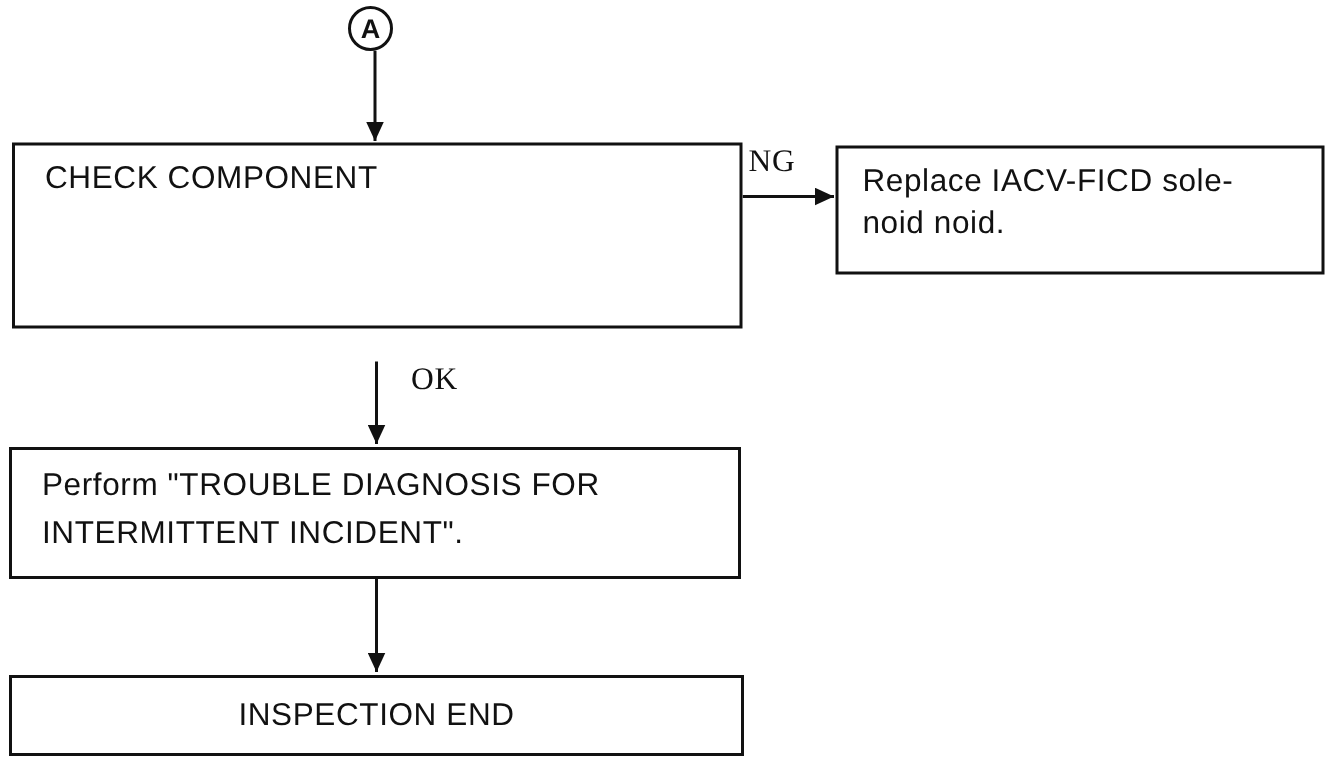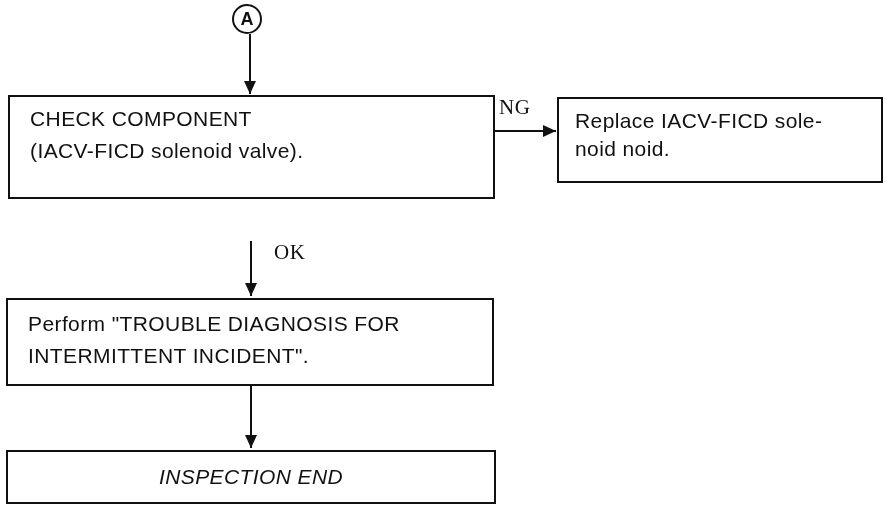--- a/index.html
+++ b/index.html
@@ -45,21 +45,21 @@
     box-sizing: border-box;
     background: #ffffff;
     font-size: 21px;
     line-height: 32px;
     letter-spacing: 0.4px;
   }
   .box-check {
     left: 8px;
     top: 95px;
     width: 487px;
-    height: 104px;
+    height: 124px;
     padding: 6px 14px 0 20px;
   }
   .box-replace {
     left: 557px;
     top: 97px;
     width: 326px;
     height: 86px;
     padding: 8px 26px 0 16px;
     line-height: 28px;
   }
@@ -71,21 +71,20 @@
     padding: 8px 14px 0 20px;
   }
   .box-end {
     left: 6px;
     top: 450px;
     width: 490px;
     height: 54px;
     display: flex;
     align-items: center;
     justify-content: center;
-    font-style: italic;
   }
   .edge-label {
     position: absolute;
     font-size: 21px;
     letter-spacing: 0.5px;
     font-family: Liberation Serif, serif;
   }
   .edge-label-ng {
     left: 499px;
     top: 95px;
@@ -112,21 +111,20 @@
     <line x1="251" y1="241" x2="251" y2="296" stroke="#111111" stroke-width="2" marker-end="url(#arrowhead)"></line>
     <line x1="251" y1="386" x2="251" y2="448" stroke="#111111" stroke-width="2" marker-end="url(#arrowhead)"></line>
   </svg>
 
   <div class="circle-connector">
     <span>A</span>
   </div>
 
   <div class="box box-check">
     <div>CHECK COMPONENT</div>
-    <div>(IACV-FICD solenoid valve).</div>
   </div>
 
   <div class="edge-label edge-label-ng">NG</div>
 
   <div class="box box-replace">
     <div>Replace IACV-FICD sole-</div>
     <div>noid noid.</div>
   </div>
 
   <div class="edge-label edge-label-ok">OK</div>

